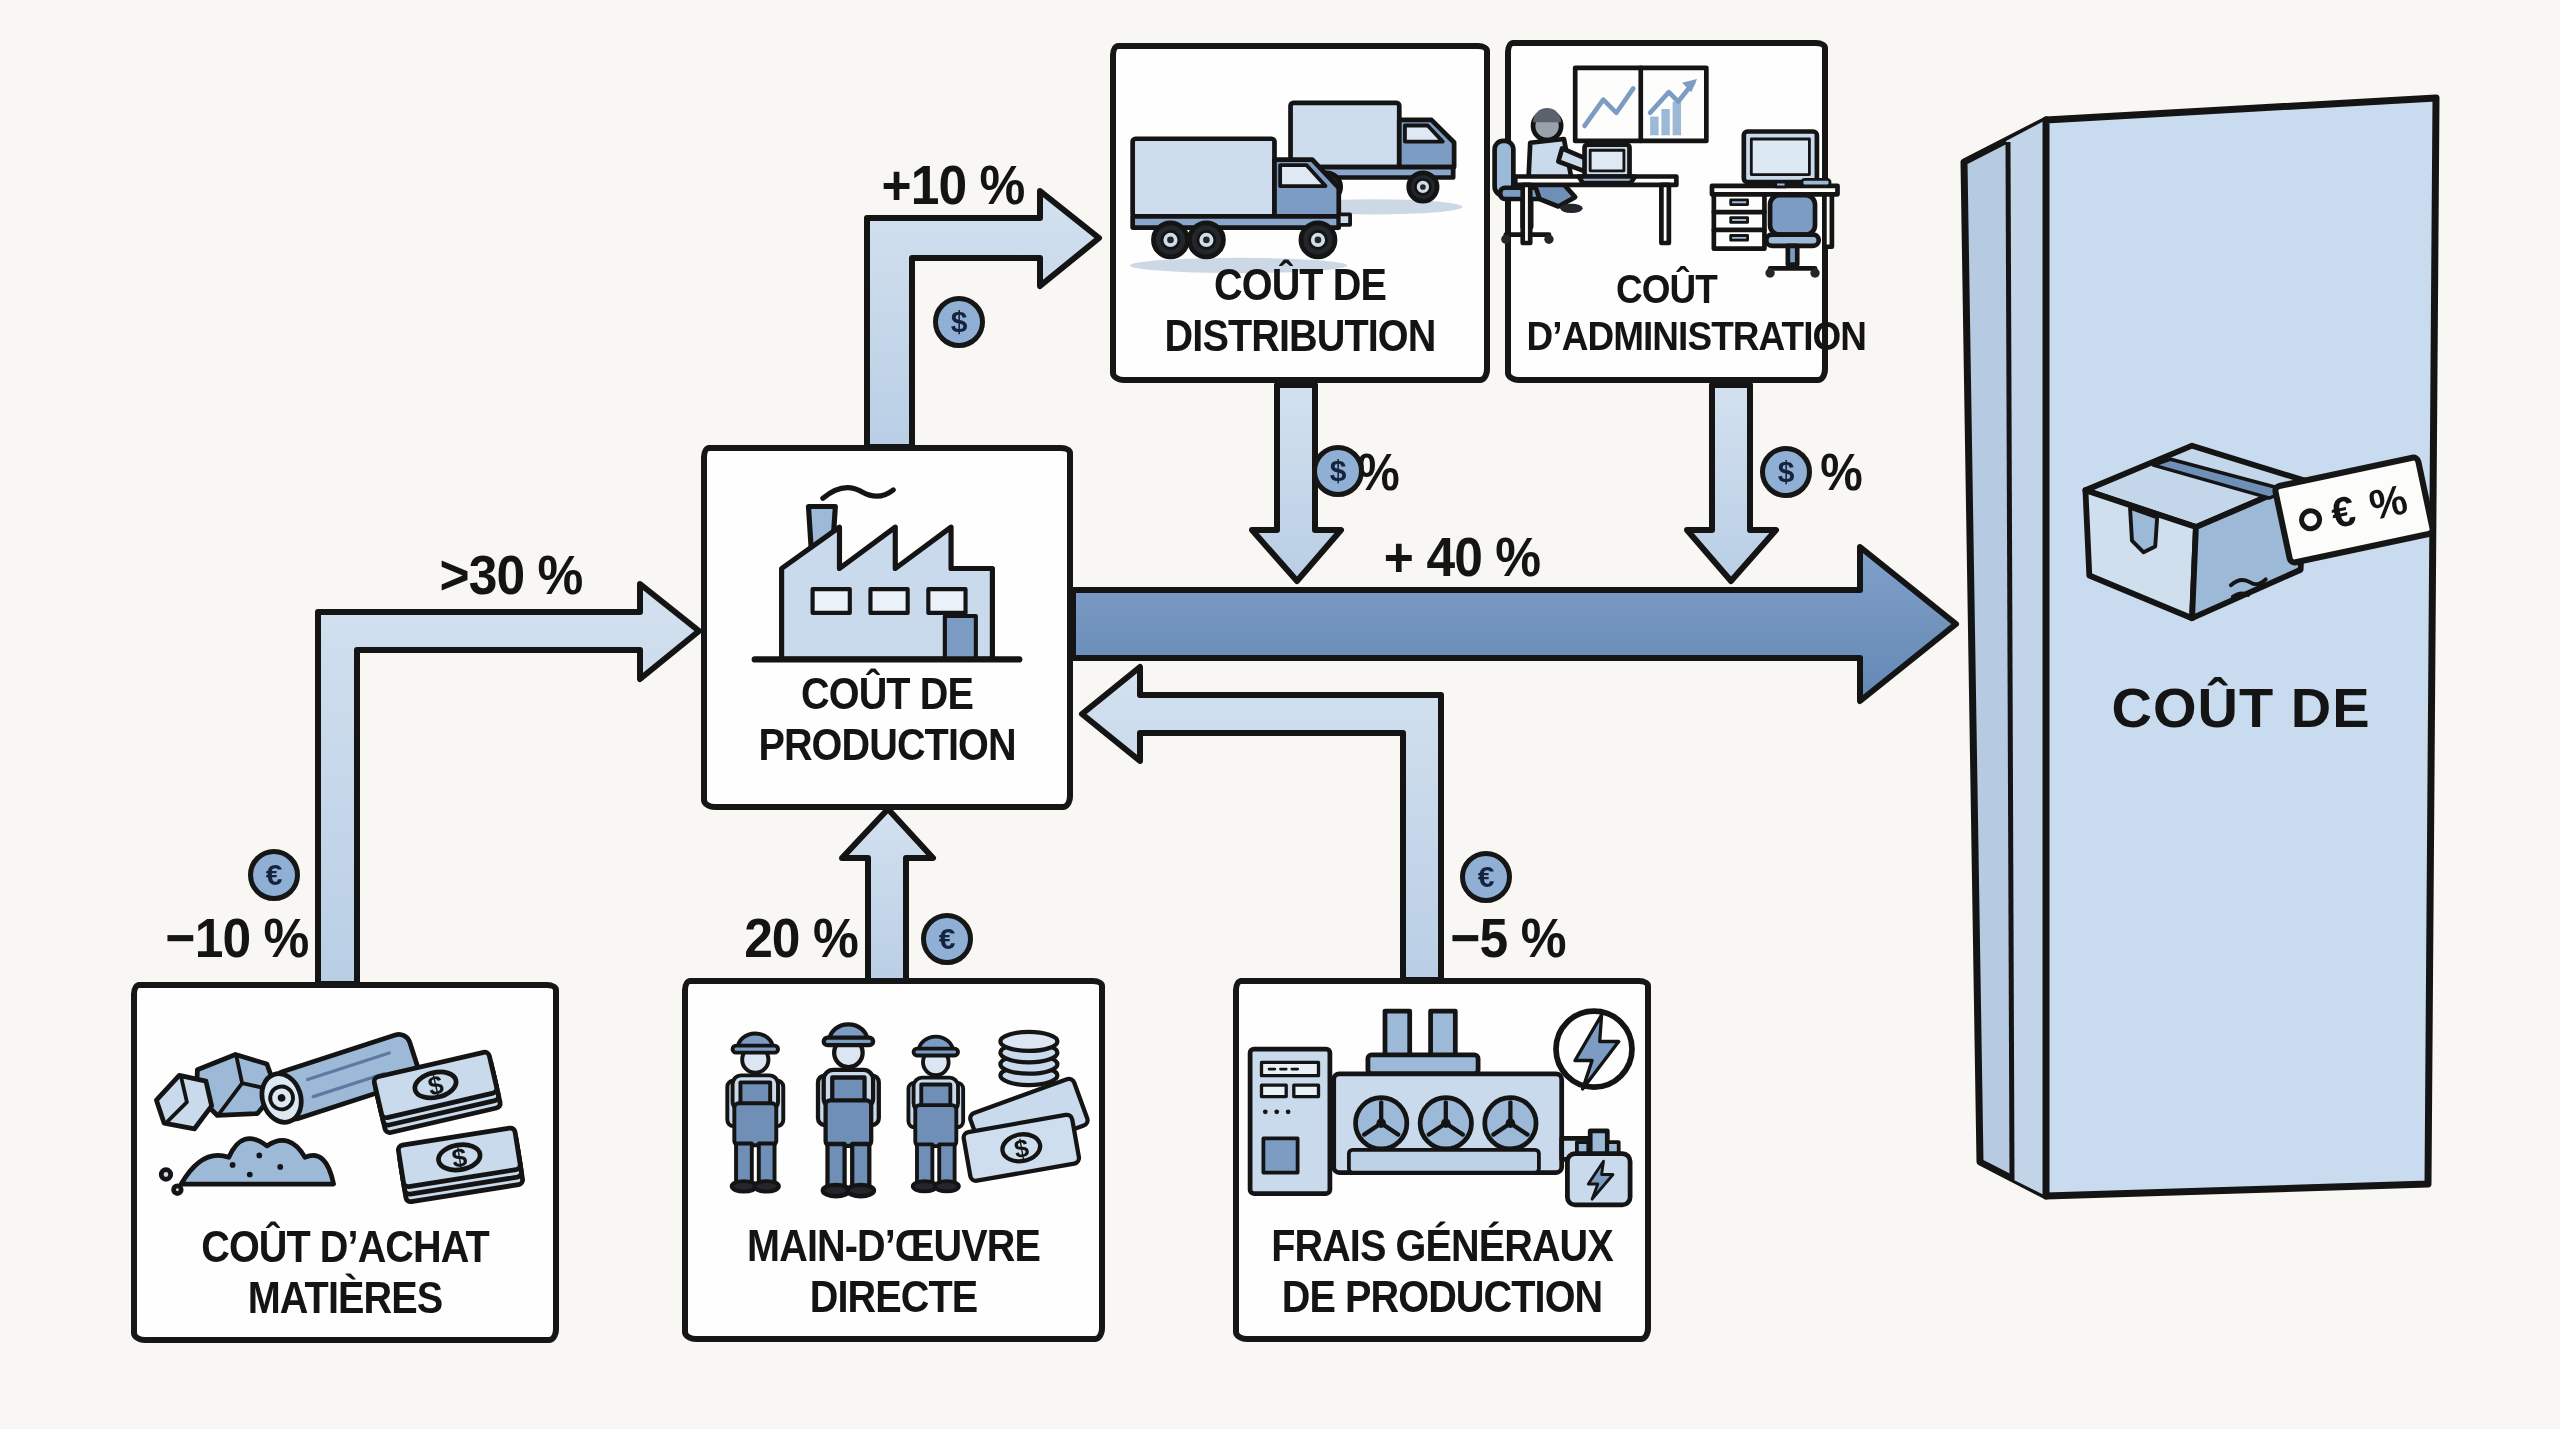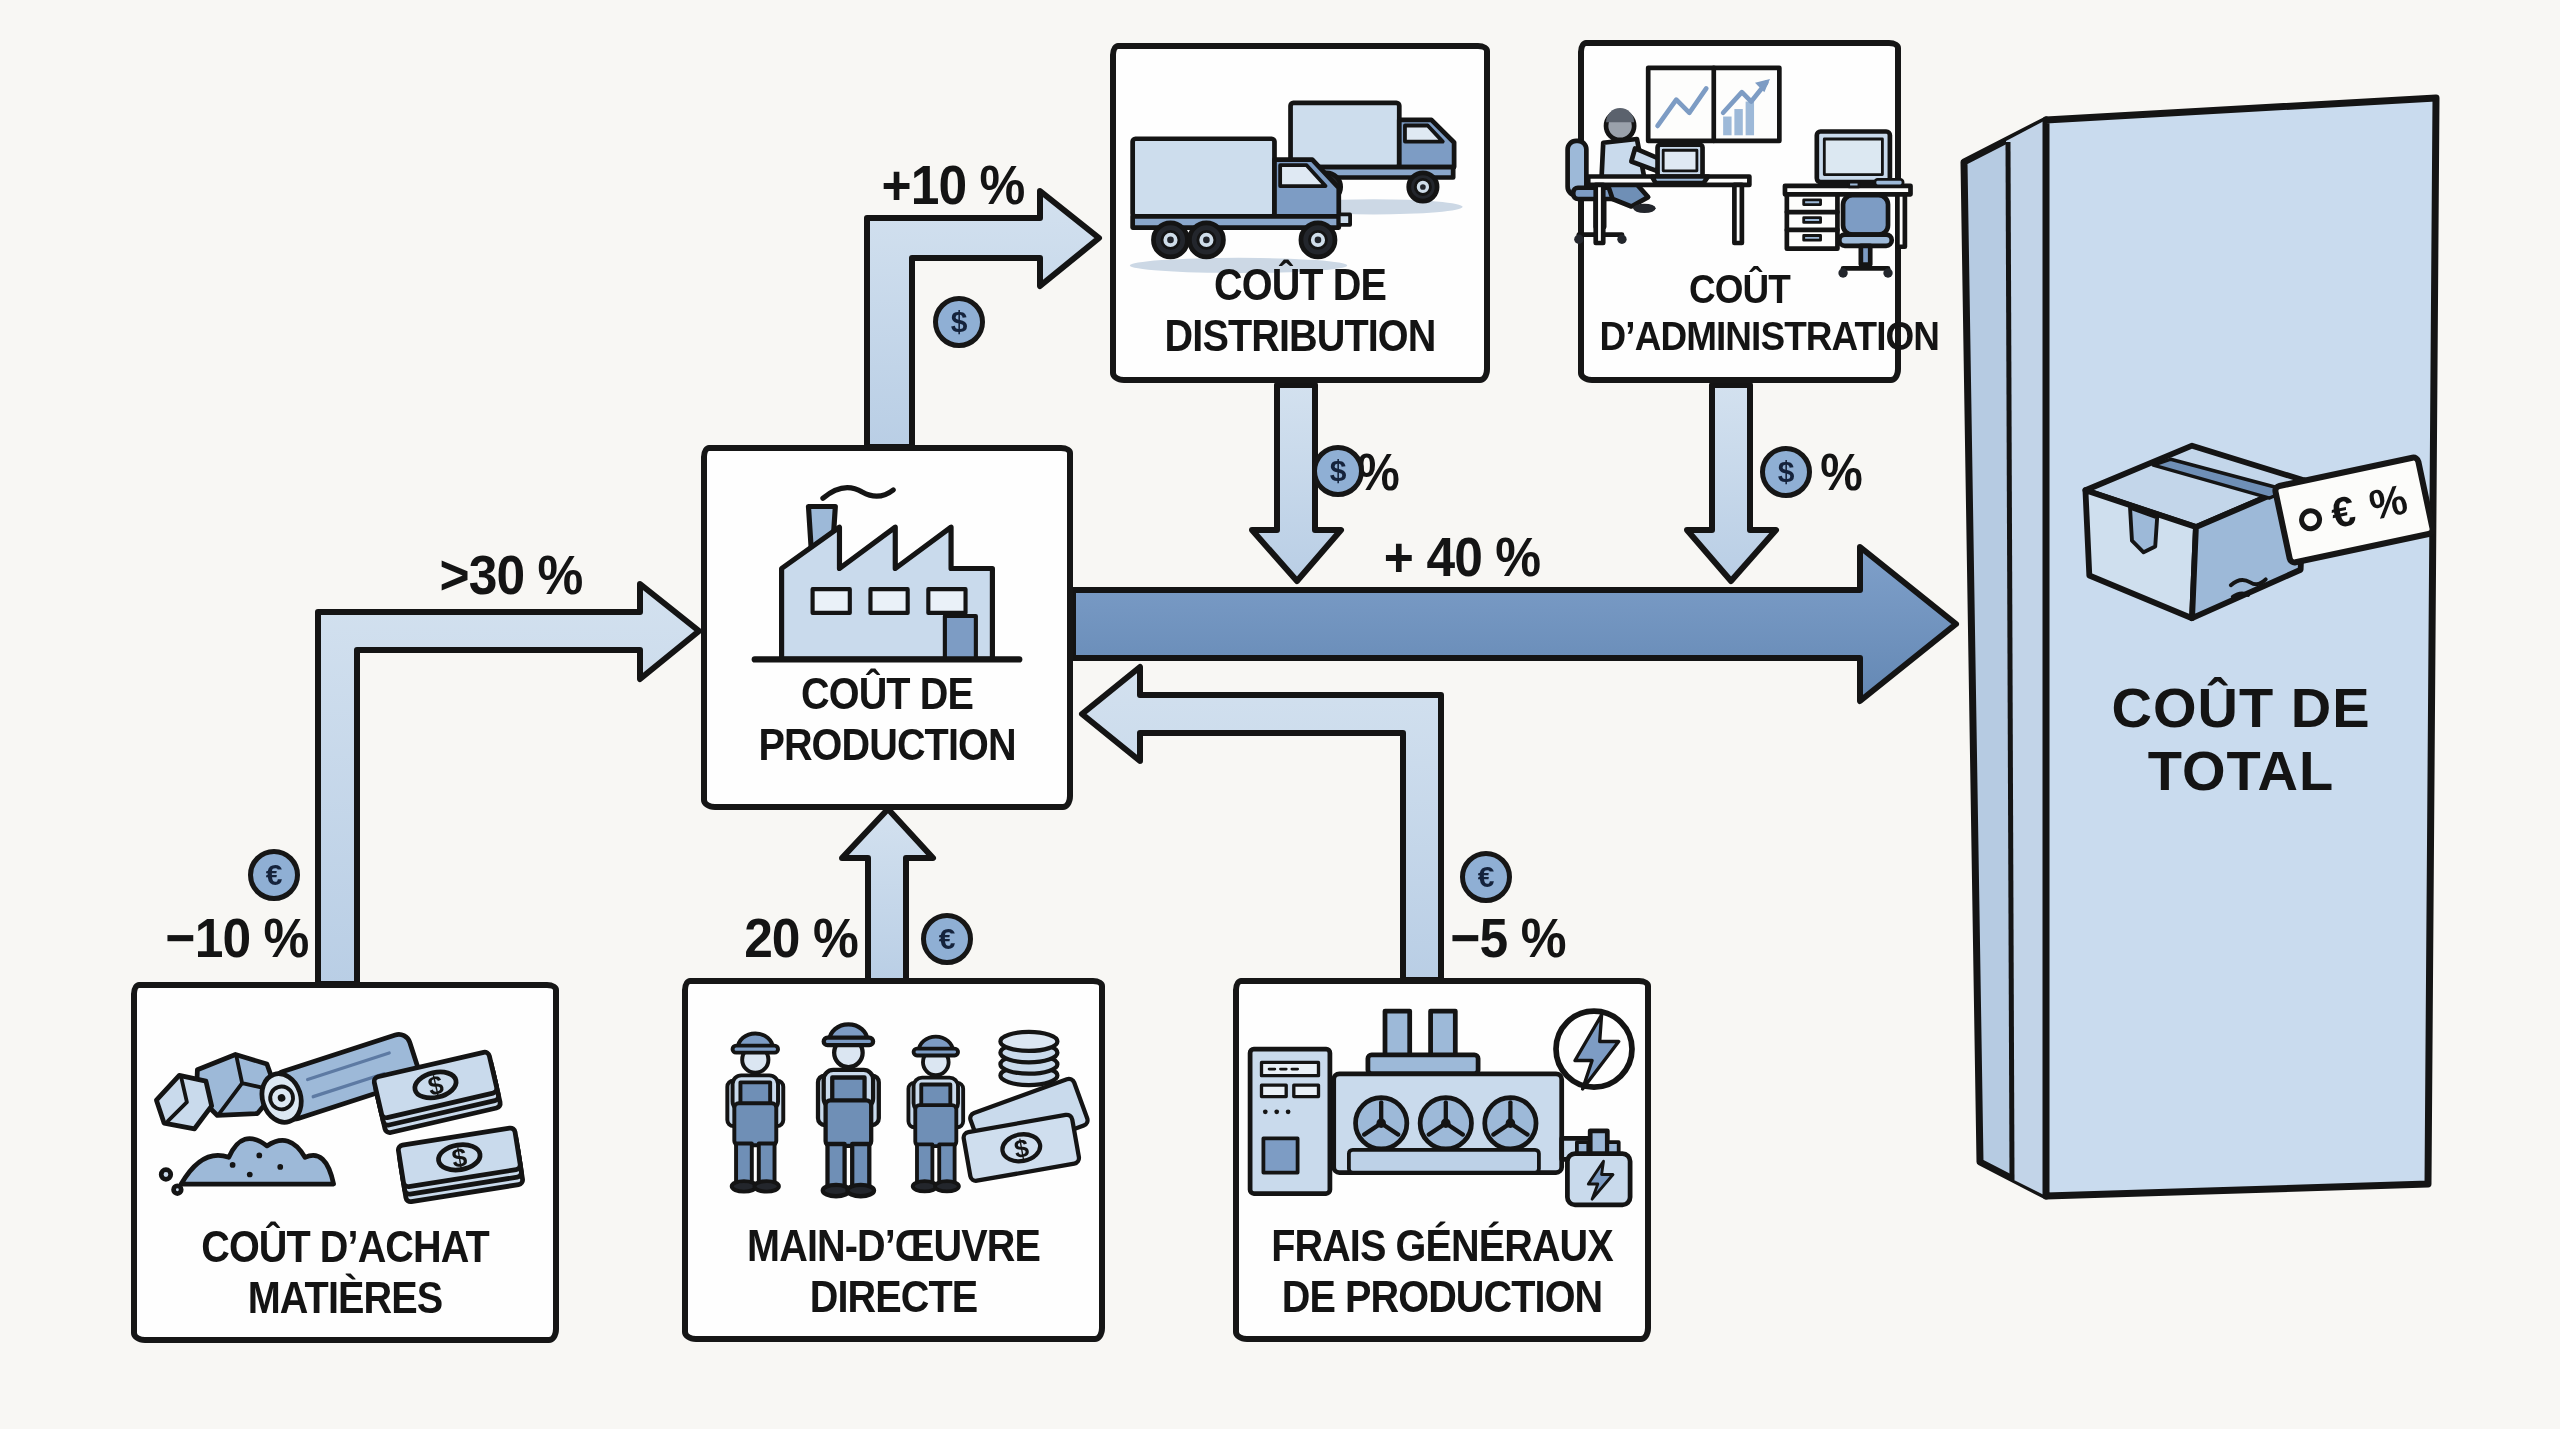--- a/index.html
+++ b/index.html
@@ -105,21 +105,21 @@
           </g>
         </g>
       </svg>
     </div>
     <div class="box-label" style="bottom:16px">
       <span>COÛT DE</span>
         <span>DISTRIBUTION</span>
     </div>
   </div>
 
-  <div class="box" style="left:1578px;top:40px;width:323px;height:343px">
+  <div class="box" style="left:1505px;top:40px;width:323px;height:343px">
     <div class="icon-wrap" style="top:12px">
       <svg width="356" height="222" viewBox="0 0 380 236">
         <g stroke="#141414" stroke-width="5" stroke-linejoin="round" stroke-linecap="round">
 
           <rect x="92" y="10" width="140" height="78" fill="#fdfdfc"></rect>
           <line x1="162" y1="10" x2="162" y2="88"></line>
           <polyline points="102,72 122,44 136,58 154,32" fill="none" stroke="#7d9cc4"></polyline>
           <rect x="172" y="62" width="9" height="20" fill="#9db9d8" stroke="none"></rect>
           <rect x="184" y="54" width="9" height="28" fill="#9db9d8" stroke="none"></rect>
           <rect x="196" y="46" width="9" height="36" fill="#9db9d8" stroke="none"></rect>
@@ -376,21 +376,20 @@
           <path d="M170,174 q8,-6 16,-2" fill="none" stroke-width="4"></path>
         </g>
       </svg>
     </div>
     <div id="price-tag">
       <span class="hole"></span>
       <span class="tag-text">€ %</span>
     </div>
     <div id="total-title">
       <span>COÛT DE</span>
-      <span>TOTAL</span>
     </div>
   </div>
 
   <div class="pct" style="left:237px;top:905px">−10 %</div>
   <div class="pct" style="left:511px;top:542px">&gt;30 %</div>
   <div class="pct" style="left:801px;top:905px">20 %</div>
   <div class="pct" style="left:1508px;top:905px">−5 %</div>
   <div class="pct" style="left:953px;top:152px">+10 %</div>
   <div class="pct" style="left:1462px;top:524px">+ 40 %</div>
   <div class="pct mid" style="left:1378px;top:442px">%</div>

